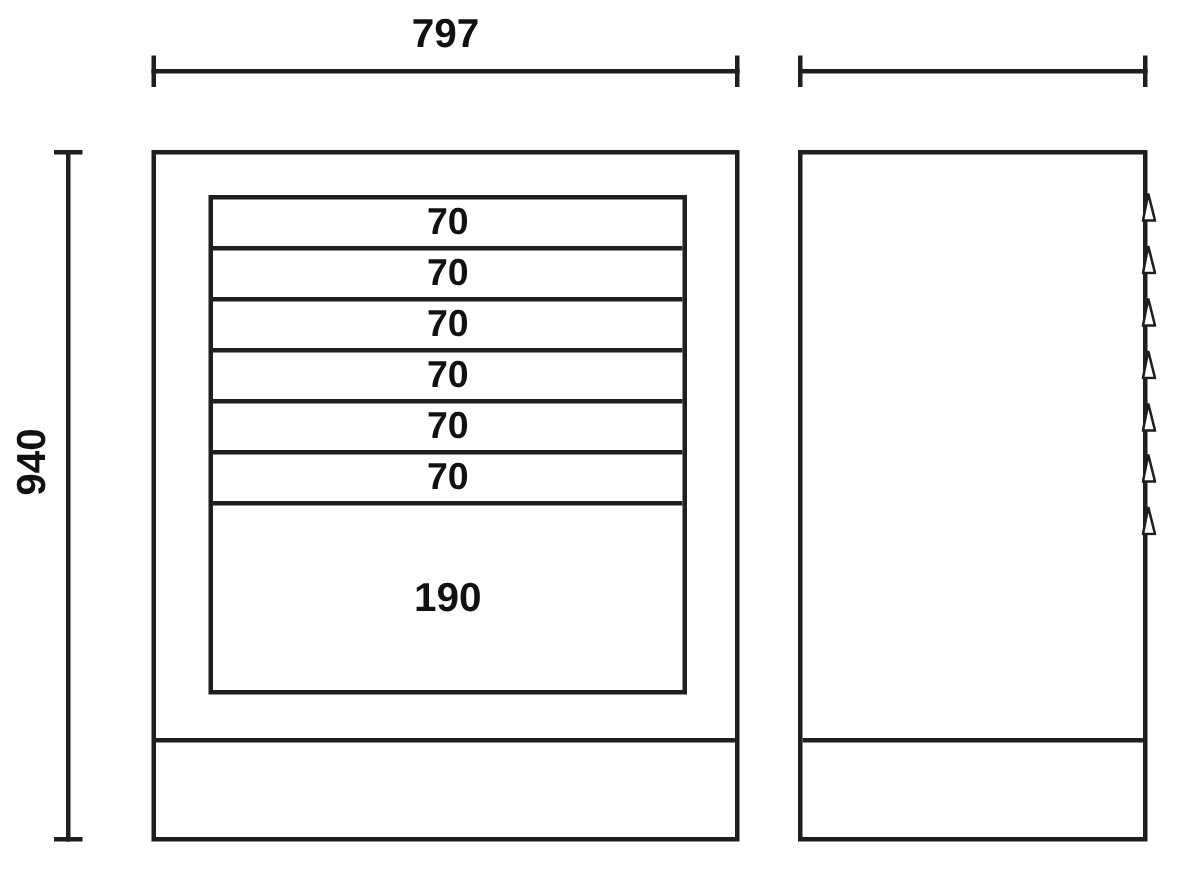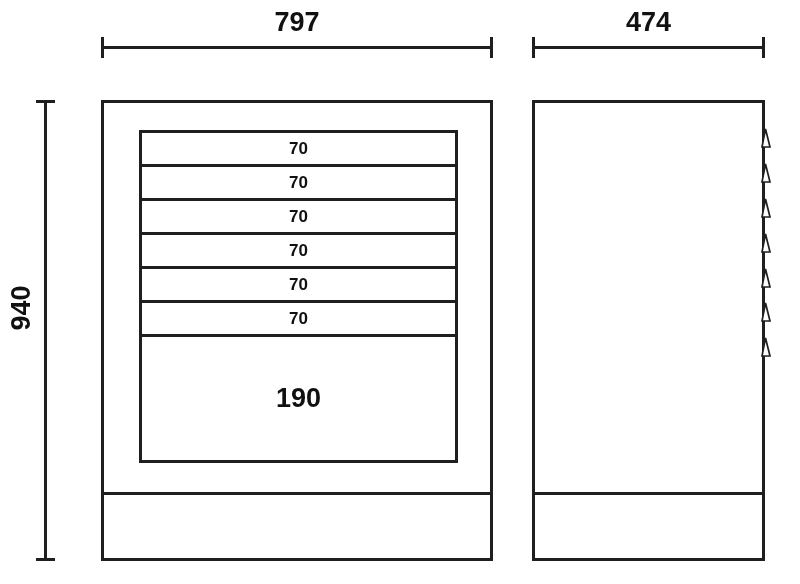--- a/index.html
+++ b/index.html
@@ -65,21 +65,21 @@
     width:319px;height:333px;
     border:3px solid var(--line);
     box-sizing:border-box;
     display:flex;
     flex-direction:column;
   }
   .drawer-row{
     flex:0 0 31px;
     border-bottom:3px solid var(--line);
     display:flex;align-items:center;justify-content:center;
-    font-weight:bold;font-size:17px;line-height:25px;
+    font-weight:bold;font-size:25px;line-height:25px;
   }
   .drawer-row--tall{
     flex:1 1 auto;
     border-bottom:none;
     display:flex;align-items:center;justify-content:center;
     font-weight:bold;font-size:27px;
   }
 
   .handle{
     position:absolute;
@@ -90,21 +90,20 @@
 </head>
 <body>
 
 <div class="canvas">
 
   <div class="dim-label" style="left:101px;top:9px;width:392px;">797</div>
   <div class="dim-line-h" style="left:101px;top:46px;width:392px;"></div>
   <div class="tick-v" style="left:101px;top:37px;"></div>
   <div class="tick-v" style="left:490px;top:37px;"></div>
 
-  <div class="dim-label" style="left:532px;top:9px;width:233px;">474</div>
   <div class="dim-line-h" style="left:532px;top:46px;width:233px;"></div>
   <div class="tick-v" style="left:532px;top:37px;"></div>
   <div class="tick-v" style="left:762px;top:37px;"></div>
 
   <div class="dim-label-rotated">940</div>
   <div class="dim-line-v" style="left:44px;top:100px;height:461px;"></div>
   <div class="tick-h" style="left:36px;top:100px;"></div>
   <div class="tick-h" style="left:36px;top:558px;"></div>
 
   <div class="view front-view">

